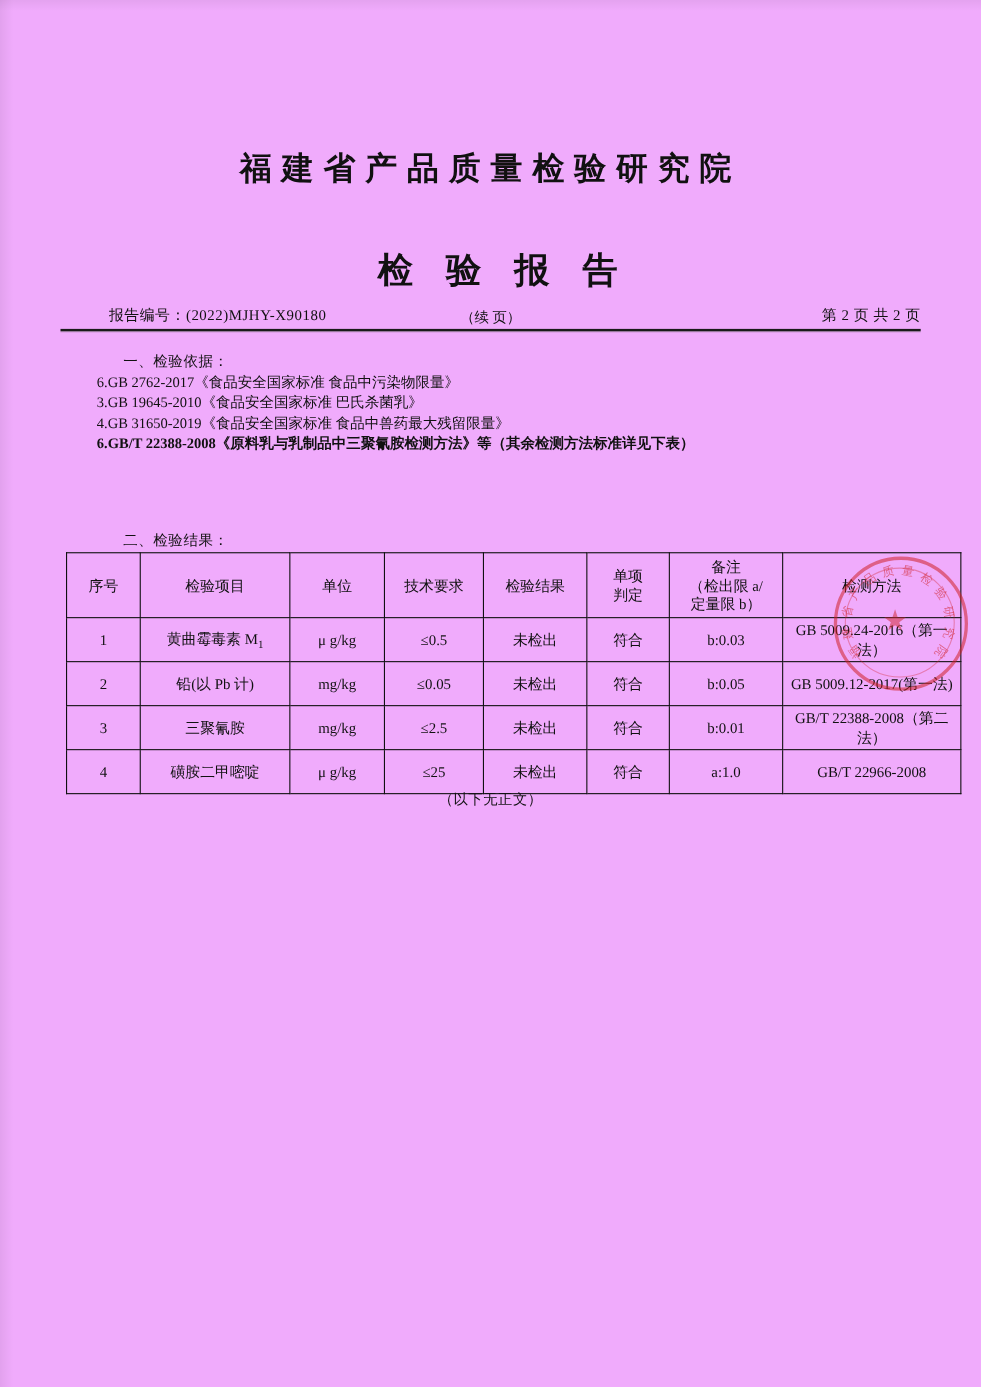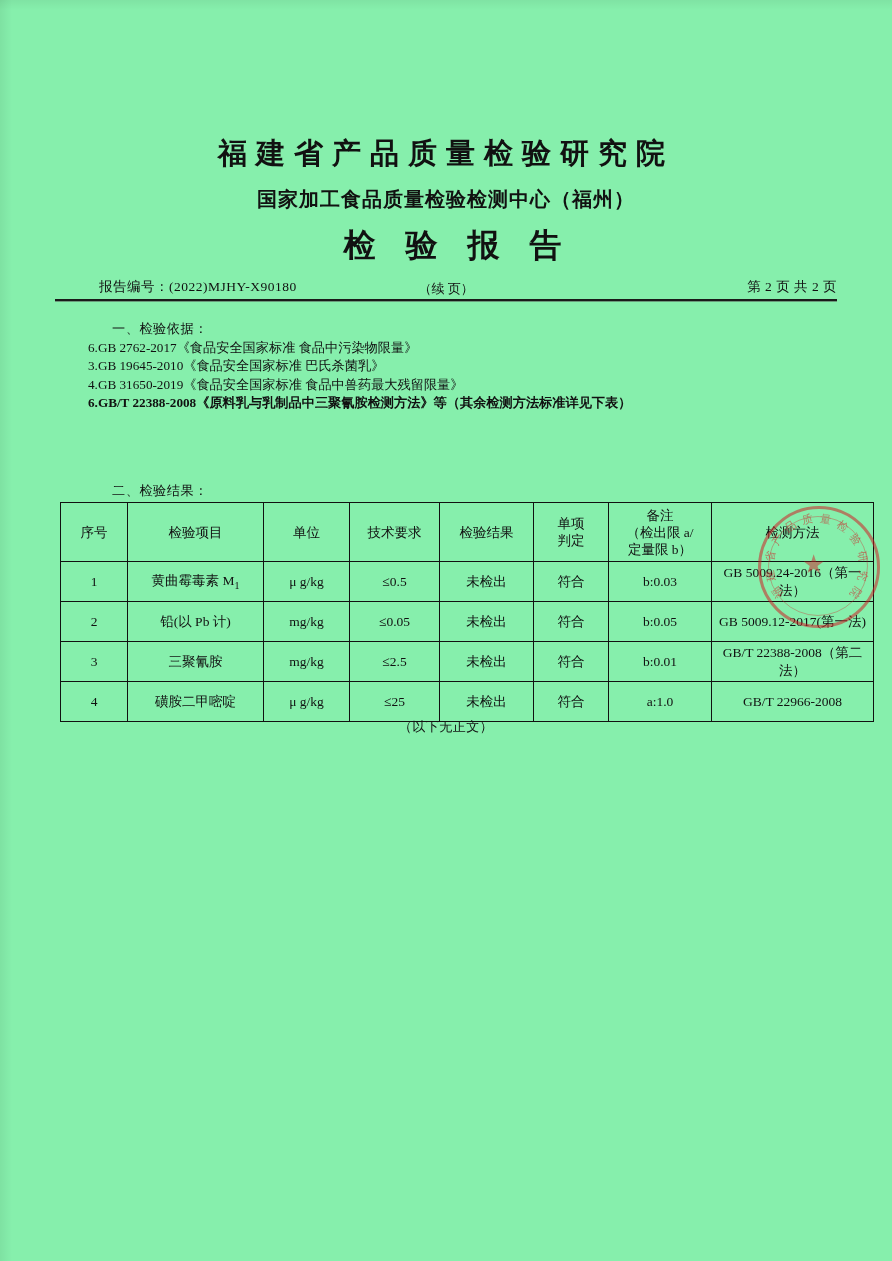--- a/index.html
+++ b/index.html
@@ -14,21 +14,21 @@
     font-family: "Liberation Serif", serif;
     color: #111;
     overflow: hidden;
   }
 
   .page {
     position: absolute;
     left: 0; top: 0;
     width: 892px;
     height: 1261px;
-    background: #86efac;
+    background: #f0abfc;
   }
 
   
   .org-title {
     position: absolute;
     left: 0; right: 0;
     top: 134px;
     text-align: center;
     font-family: "Liberation Serif", serif;
     font-weight: bold;
@@ -251,21 +251,20 @@
 </style>
 </head>
 <body>
 
 <div class="page">
 
   <div class="scan-edge-left"></div>
   <div class="scan-edge-top"></div>
 
   <div class="org-title">福建省产品质量检验研究院</div>
-  <div class="center-title">国家加工食品质量检验检测中心（福州）</div>
   <div class="report-title">检 验 报 告</div>
 
   <div class="meta-row">
     <div class="meta-left">
       <span>报告编号：</span><span>(2022)MJHY-X90180</span>
     </div>
     <div class="meta-center">（续 页）</div>
     <div class="meta-right">第 2 页  共 2 页</div>
   </div>
 

